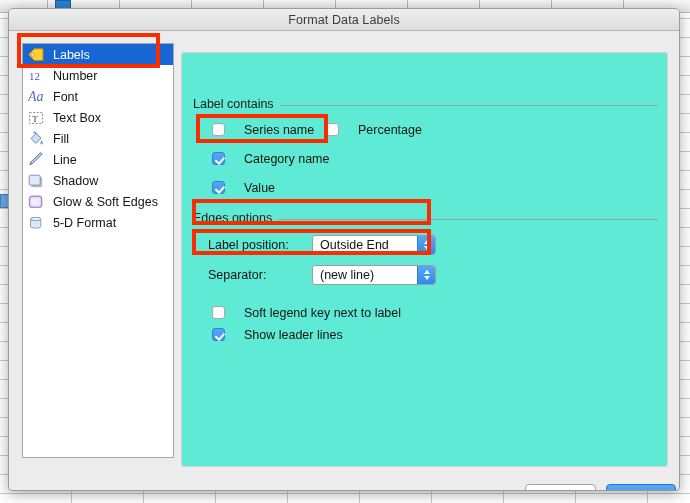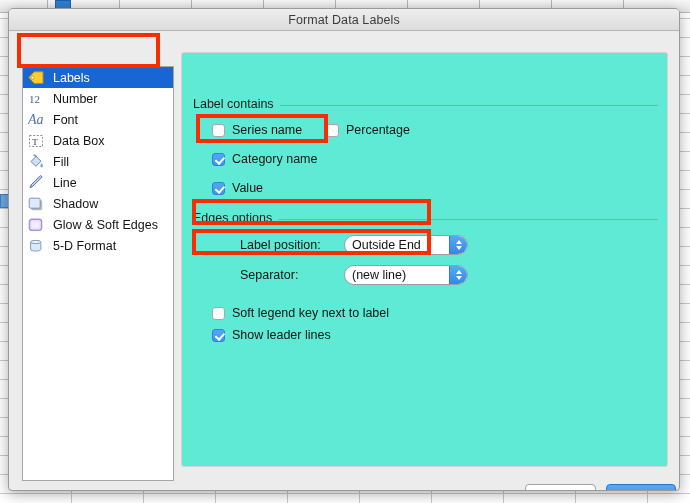--- a/index.html
+++ b/index.html
@@ -84,21 +84,21 @@
   }
 
   #dialog-body {
     position: relative;
     height: 460px;
   }
 
   
   #sidebar {
     position: absolute;
-    left: 13px; top: 35px;
+    left: 13px; top: 12px;
     width: 152px; height: 415px;
     background: #ffffff;
     border: 1px solid #a6a6a6;
     box-sizing: border-box;
     overflow: hidden;
   }
   .side-item {
     display: flex;
     align-items: center;
     height: 21px;
@@ -149,24 +149,25 @@
     flex: 1 1 auto;
     height: 1px;
     background: #9f9f9f;
     margin-top: 2px;
   }
 
   
   .cbrow {
     position: absolute;
     display: flex;
-    align-items: center;
+    align-items: flex-start;
     font-size: 12.5px;
     color: #141414;
     white-space: nowrap;
+    gap: 12px;
   }
   .cbox {
     width: 13px; height: 13px;
     border-radius: 3px;
     box-sizing: border-box;
     margin-right: 7px;
     flex: 0 0 13px;
     position: relative;
   }
   .cbox.off {
@@ -186,33 +187,32 @@
     border: solid #ffffff;
     border-width: 0 2px 2px 0;
     transform: rotate(42deg);
   }
 
   
   .ddrow {
     position: absolute;
     display: flex;
     align-items: center;
-    margin-left: 32px;
   }
   .dd-label {
     font-size: 12.5px;
     color: #141414;
     white-space: nowrap;
   }
   .dd-field {
     position: relative;
     height: 20px;
     background: #ffffff;
     border: 1px solid #9d9d9d;
-    border-radius: 10px;
+    border-radius: 3px;
     box-sizing: border-box;
     display: flex;
     align-items: center;
     overflow: hidden;
   }
   .dd-value {
     font-size: 12.5px;
     color: #131313;
     padding-left: 7px;
     white-space: nowrap;
@@ -329,21 +329,21 @@
         <span class="side-label">Font</span>
       </div>
 
       <div class="side-item">
         <span class="side-ico">
           <svg width="16" height="14" viewBox="0 0 16 14">
             <rect x="1.5" y="1.5" width="13" height="11" fill="#ffffff" stroke="#8e8e8e" stroke-width="1" stroke-dasharray="2 1.6"></rect>
             <text x="4.2" y="10.5" font-family="Liberation Serif, serif" font-size="9" fill="#333">T</text>
           </svg>
         </span>
-        <span class="side-label">Data Box</span>
+        <span class="side-label">Text Box</span>
       </div>
 
       <div class="side-item">
         <span class="side-ico">
           <svg width="17" height="15" viewBox="0 0 17 15">
             <path d="M3 7.5 L8.2 2.3 L13 7.2 L7.8 12.3 Z" fill="#cfe0f5" stroke="#6a86b5" stroke-width="1"></path>
             <path d="M8.2 2.3 L5.6 0.8" stroke="#6a86b5" stroke-width="1.4" fill="none"></path>
             <path d="M13.6 9 C15.4 11.3 15.4 13.4 13.6 13.4 C11.9 13.4 11.9 11.3 13.6 9 Z" fill="#7da3d8"></path>
           </svg>
         </span>

